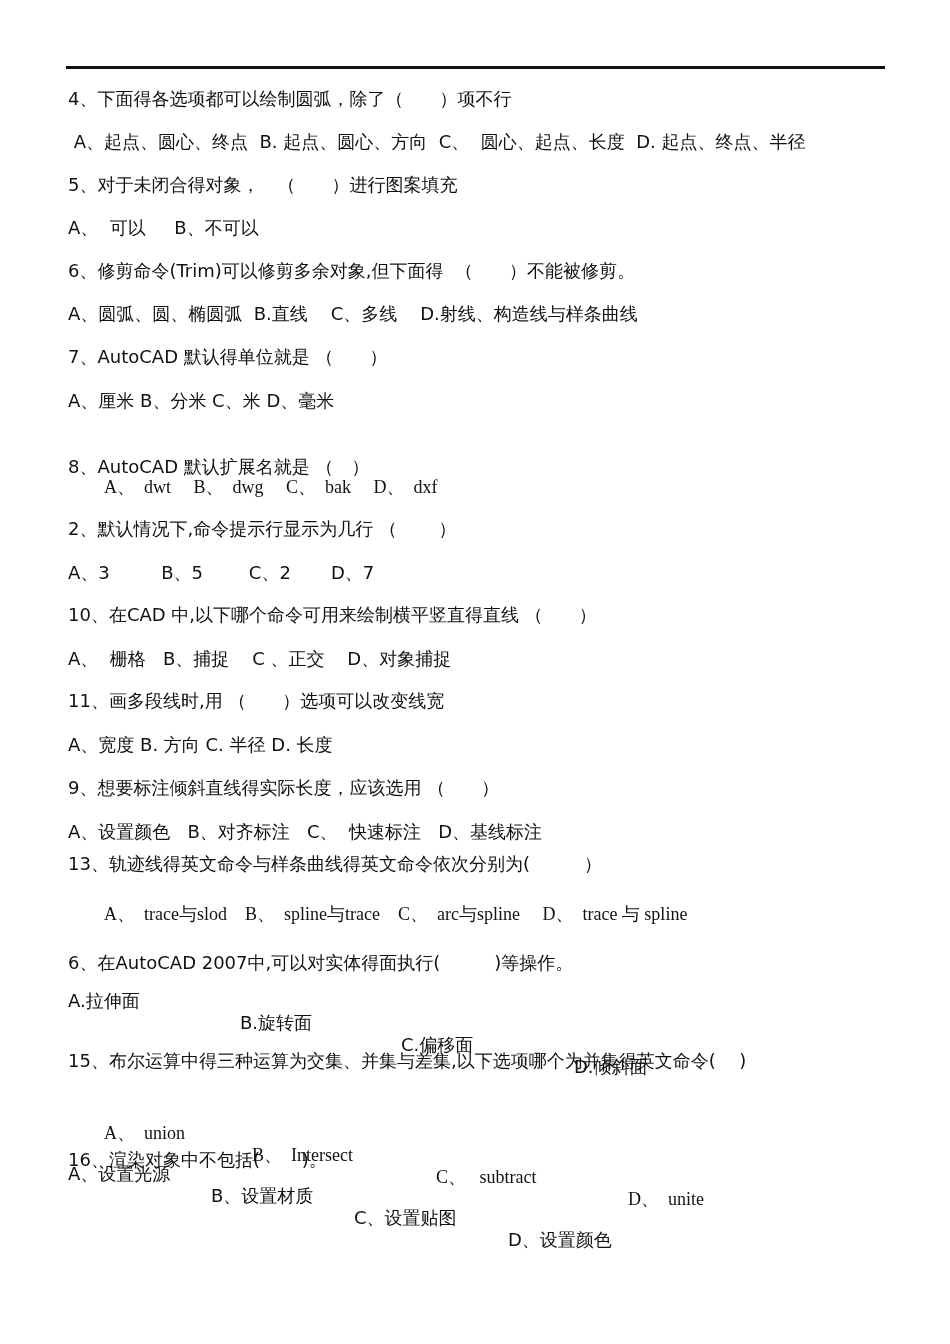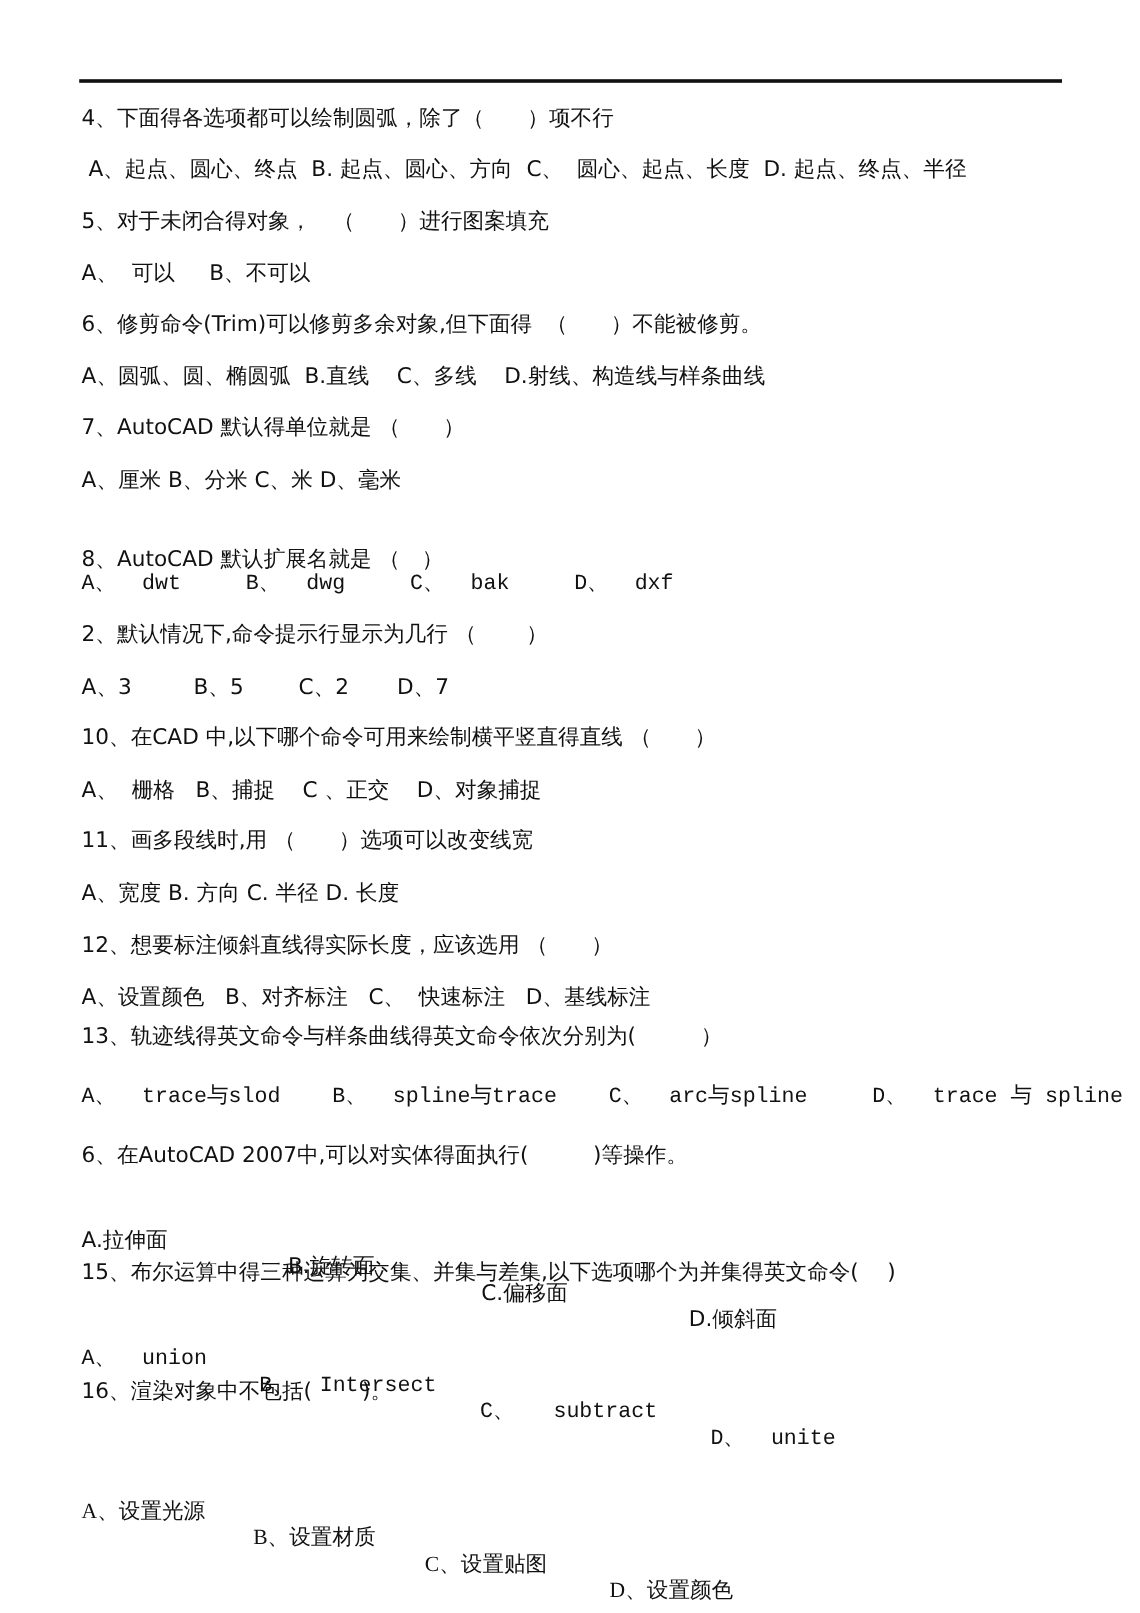--- a/index.html
+++ b/index.html
@@ -1,21 +1,21 @@
 <!DOCTYPE html>
 <html><head>
   <meta charset="utf-8">
   <style>
     html, body { margin: 0; padding: 0; background: #ffffff; }
     body { width: 950px; height: 1344px; position: relative; overflow: hidden;
            font-family: "DejaVu Sans", sans-serif; color: #111; }
     .rule { position: absolute; left: 66px; top: 66px; width: 819px; height: 3px; background: #111; }
     .line { position: absolute; left: 68px; font-size: 18px; line-height: 22px; white-space: pre;
             letter-spacing: 0px; }
-    .mono { font-family: Liberation Mono, monospace; }
+    .mono { font-family: Liberation Serif, serif; margin-left: 36px; }
     .seg { position: absolute; white-space: pre; }
   </style>
 </head>
 <body>
 
 <div class="rule"></div>
 
 <div class="line" style="top:88px">4、下面得各选项都可以绘制圆弧，除了（　　）项不行</div>
 <div class="line" style="top:131px"> A、起点、圆心、终点  B. 起点、圆心、方向  C、  圆心、起点、长度  D. 起点、终点、半径</div>
 
@@ -33,41 +33,41 @@
 
 <div class="line" style="top:518px">2、默认情况下,命令提示行显示为几行 （　　 ）</div>
 <div class="line" style="top:562px">A、3         B、5        C、2       D、7</div>
 
 <div class="line" style="top:604px">10、在CAD 中,以下哪个命令可用来绘制横平竖直得直线 （　　）</div>
 <div class="line" style="top:648px">A、  栅格   B、捕捉    C 、正交    D、对象捕捉</div>
 
 <div class="line" style="top:690px">11、画多段线时,用 （　　）选项可以改变线宽</div>
 <div class="line" style="top:734px">A、宽度 B. 方向 C. 半径 D. 长度</div>
 
-<div class="line" style="top:777px">12、想要标注倾斜直线得实际长度，应该选用 （　　）</div>
+<div class="line" style="top:777px">9、想要标注倾斜直线得实际长度，应该选用 （　　）</div>
 <div class="line" style="top:821px">A、设置颜色   B、对齐标注   C、  快速标注   D、基线标注</div>
 
 <div class="line" style="top:853px">13、轨迹线得英文命令与样条曲线得英文命令依次分别为(　　　）</div>
 <div class="line mono" style="top:903px">A、  trace与slod    B、  spline与trace    C、  arc与spline     D、  trace 与 spline</div>
 
 <div class="line" style="top:952px">6、在AutoCAD 2007中,可以对实体得面执行(　　　)等操作。</div>
-<div class="line" style="top:1001px; width:820px;text-align:center;">
+<div class="line" style="top:968px; width:820px;text-align:center;">
   <span class="seg" style="left:0px">A.拉伸面</span>
   <span class="seg" style="left:172px">B.旋转面</span>
   <span class="seg" style="left:333px">C.偏移面</span>
   <span class="seg" style="left:506px">D.倾斜面</span>
 </div>
 
 <div class="line" style="top:1050px">15、布尔运算中得三种运算为交集、并集与差集,以下选项哪个为并集得英文命令(　 )</div>
 <div class="line mono" style="top:1100px; width:820px;">
   <span class="seg" style="left:0px">A、  union</span>
   <span class="seg" style="left:148px">B、  Intersect</span>
   <span class="seg" style="left:332px">C、   subtract</span>
   <span class="seg" style="left:524px">D、  unite</span>
 </div>
 
 <div class="line" style="top:1149px">16、渲染对象中不包括(　　 )。</div>
-<div class="line" style="top:1226px; width:820px;font-family:Liberation Serif, serif;">
+<div class="line" style="top:1141px; width:820px;">
   <span class="seg" style="left:0px">A、设置光源</span>
   <span class="seg" style="left:143px">B、设置材质</span>
   <span class="seg" style="left:286px">C、设置贴图</span>
   <span class="seg" style="left:440px">D、设置颜色</span>
 </div>
 
 </body></html>

